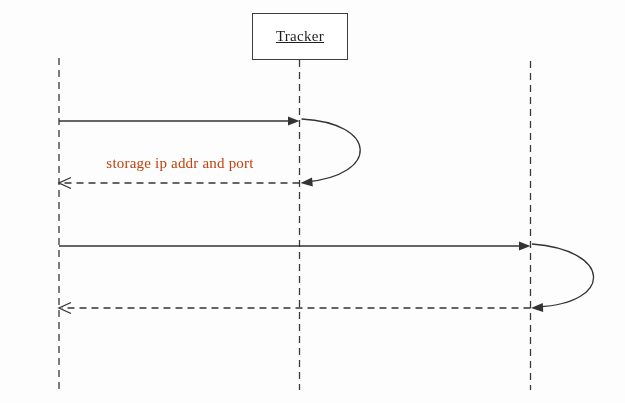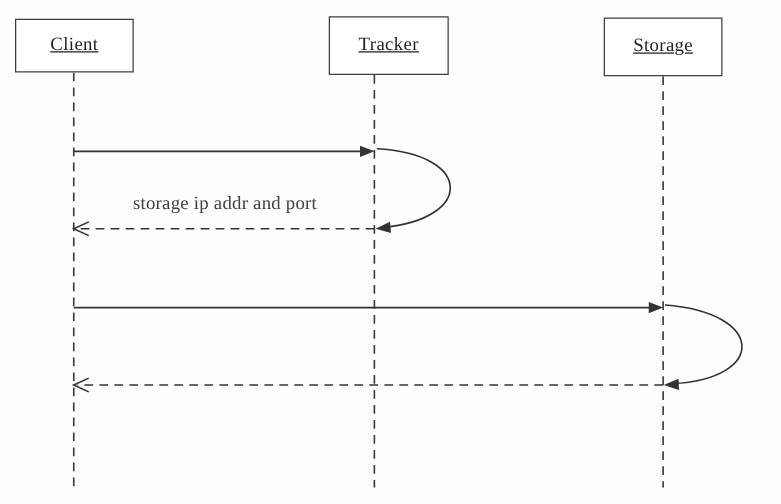--- a/index.html
+++ b/index.html
@@ -28,27 +28,27 @@
   .actor-label {
     font-size: 15px;
     color: #1f1f1f;
     text-decoration: underline;
     letter-spacing: 0.3px;
   }
   .msg-label {
     position: absolute;
     transform: translateX(-50%);
     font-size: 15px;
-    color: #404040;
+    color: #c2410c;
     white-space: nowrap;
     letter-spacing: 0.2px;
   }
   
   .box-client  { left: 12px;  top: 15px; width: 95px; height: 43px; }
-  .box-tracker { left: 252px; top: 13px; width: 96px; height: 47px; margin-left: 11px; }
+  .box-tracker { left: 252px; top: 13px; width: 96px; height: 47px; }
   .box-storage { left: 483px; top: 14px; width: 95px; height: 47px; }
   .label-msg2 { left: 180px; top: 155px; }
   .label-msg3 { left: 297px; top: 219px; }
   .label-msg4 { left: 296px; top: 281px; }
 </style>
 </head>
 <body>
 
 <div class="canvas">
 
@@ -70,25 +70,19 @@
     <line x1="59" y1="246" x2="524" y2="246" stroke="#333333" stroke-width="1.4"></line>
     <polygon points="530.5,246 519,241.5 519,250.5" fill="#333333"></polygon>
 
     <path d="M 532 244 C 612 250, 614 303, 538 307" fill="none" stroke="#333333" stroke-width="1.3"></path>
     <polygon points="531,308 542.8,302.9 543.2,311.9" fill="#333333"></polygon>
 
     <line x1="530.5" y1="308" x2="62" y2="308" stroke="#333333" stroke-width="1.3" stroke-dasharray="7,5"></line>
     <polyline points="71,302.5 59,308 71,313.5" fill="none" stroke="#333333" stroke-width="1.3"></polyline>
   </svg>
 
-  <div class="actor-box box-client">
-    <span class="actor-label">Client</span>
-  </div>
   <div class="actor-box box-tracker">
     <span class="actor-label">Tracker</span>
-  </div>
-  <div class="actor-box box-storage">
-    <span class="actor-label">Storage</span>
   </div>
 
   <div class="msg-label label-msg2">storage ip addr and port</div>
 
 </div>
 
 </body></html>

